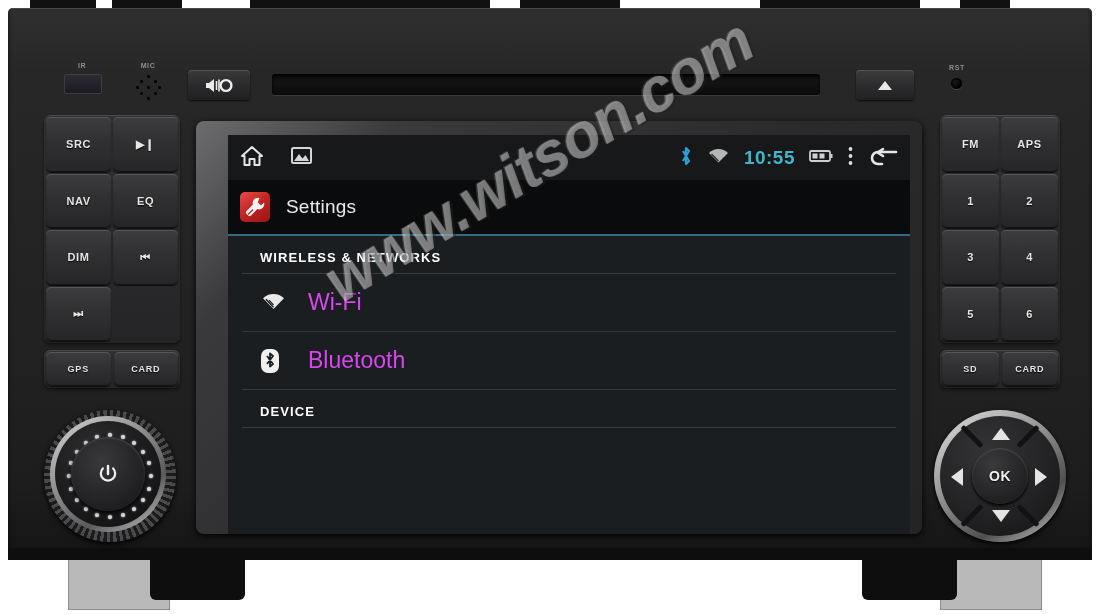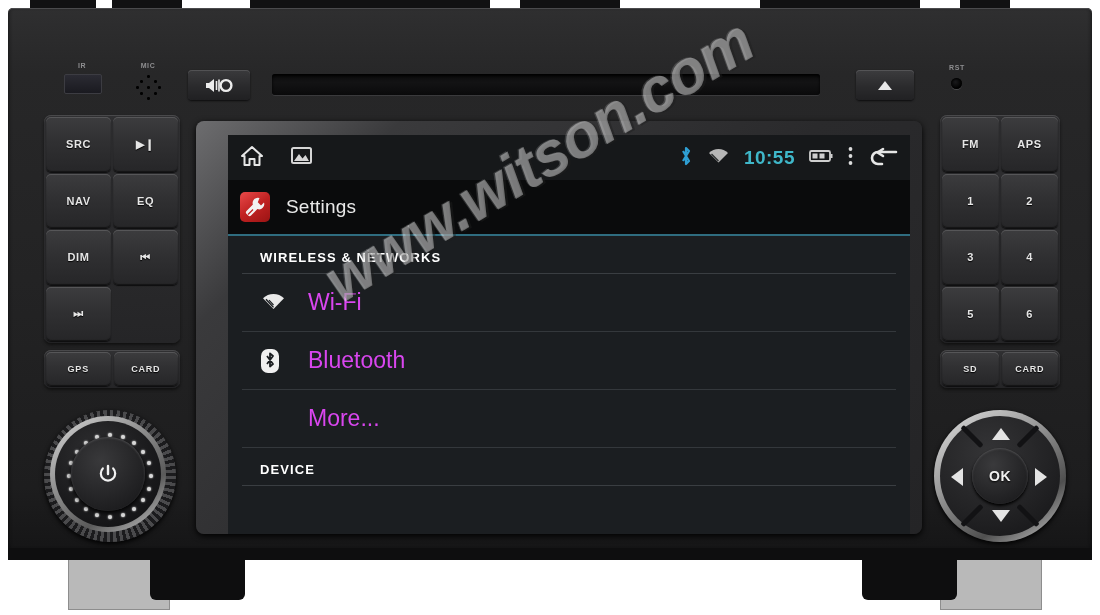--- a/index.html
+++ b/index.html
@@ -400,23 +400,20 @@
         <div class="row">
           <span class="ico">
             <svg width="20" height="26" viewBox="0 0 20 26">
               <rect x="1" y="1" width="18" height="24" rx="7" fill="#f0f0f0"></rect>
               <path d="M7 8 L13 16 L10 18.5 L10 5.5 L13 8 L7 16" fill="none" stroke="#1b1e21" stroke-width="1.8" stroke-linejoin="round"></path>
             </svg>
           </span>
           <span class="lbl">Bluetooth</span>
         </div>
 
-        <div class="row noicon">
-          <span class="lbl">More...</span>
-        </div>
 
         <div class="sec-head">DEVICE</div>
 
 
       </div>
     </div>
   </div>
 
   <div class="watermark">www.witson.com</div>
 

